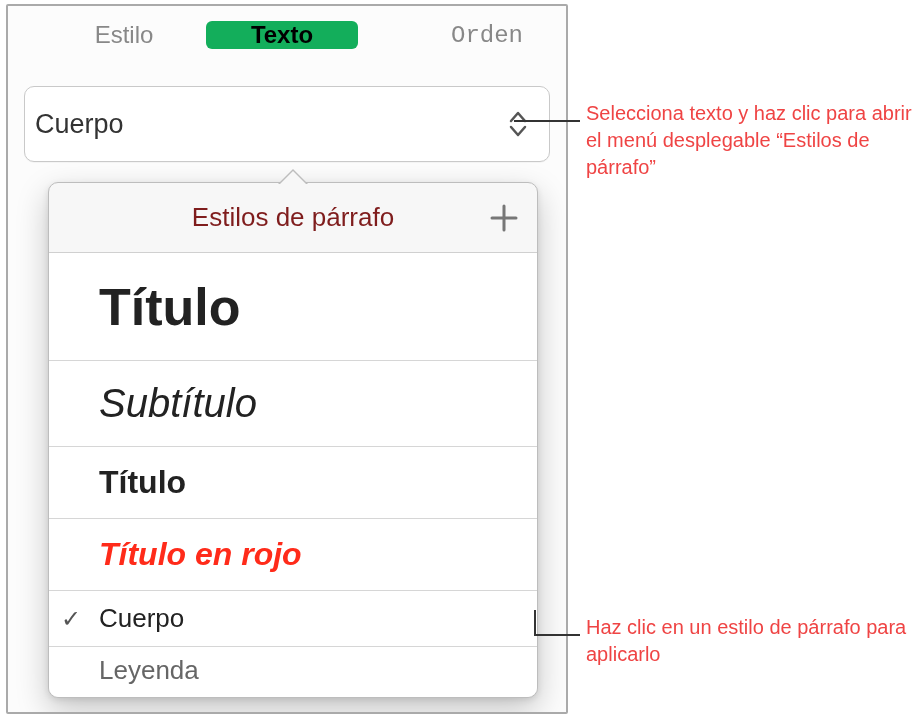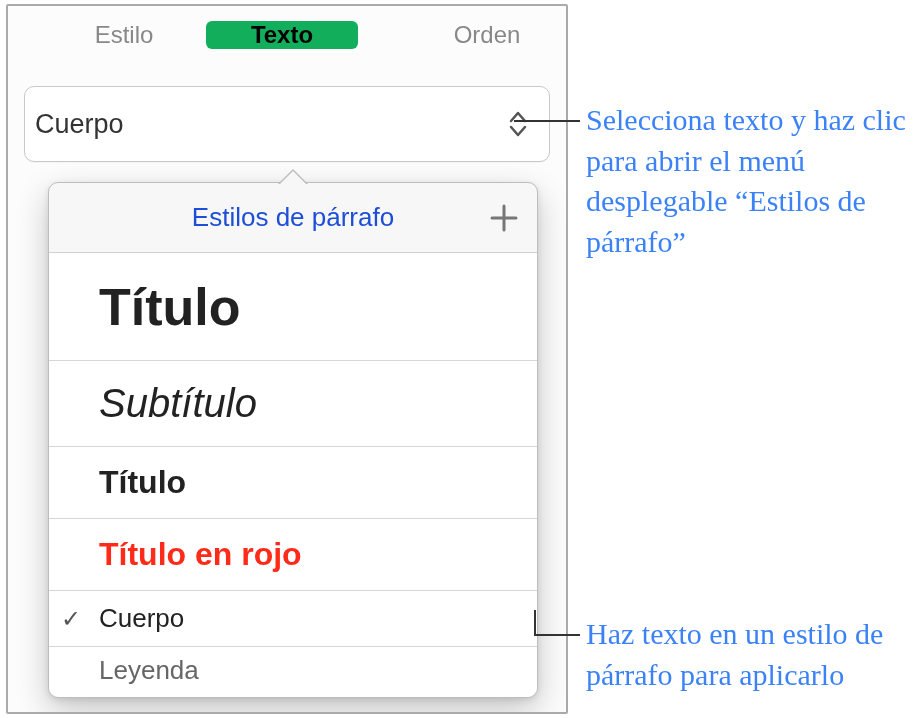--- a/index.html
+++ b/index.html
@@ -41,21 +41,21 @@
       font-weight: 600;
       border-radius: 6px;
     }
     .tabwrap {
       flex: 1;
       display: flex;
       align-items: center;
       padding: 6px 3px;
     }
     .tabwrap-left { justify-content: flex-start; padding-left: 40px; }
-    .tabwrap-right { justify-content: flex-start; padding-left: 50px; }
+    .tabwrap-right { justify-content: flex-start; padding-left: 50px; font-family: Liberation Mono, monospace; }
     .style-pop {
       margin: 22px 16px 0 16px;
       height: 76px;
       background: #fff;
       border: 1.5px solid #c9c9c9;
       border-radius: 10px;
       display: flex;
       align-items: center;
       padding: 0 18px 0 10px;
       position: relative;
@@ -106,21 +106,21 @@
     .dropdown-header {
       height: 70px;
       display: flex;
       align-items: center;
       justify-content: center;
       position: relative;
       border-bottom: 1.5px solid #d0d0d0;
     }
     .dropdown-title {
       font-size: 26px;
-      color: #1d4ed8;
+      color: #7f1d1d;
       font-weight: 500;
     }
     .plus-btn {
       position: absolute;
       right: 18px;
       top: 50%;
       transform: translateY(-50%);
       width: 30px;
       height: 30px;
       cursor: pointer;
@@ -137,40 +137,39 @@
     }
     .style-item:last-child { border-bottom: none; border-radius: 0 0 10px 10px; }
     .style-item:first-of-type { }
     .item-titulo-grande { height: 108px; }
     .item-titulo-grande .style-label { font-size: 52px; font-weight: 700; color: #222; }
     .item-subtitulo { height: 86px; font-style: italic; }
     .item-subtitulo .style-label { font-size: 40px; font-weight: 400; color: #222; }
     .item-titulo { height: 72px; }
     .item-titulo .style-label { font-size: 32px; font-weight: 700; color: #222; }
     .item-titulo-rojo { height: 72px; }
-    .item-titulo-rojo .style-label { font-size: 32px; font-weight: 700; color: #ff2b1a; }
+    .item-titulo-rojo .style-label { font-size: 32px; font-weight: 700; color: #ff2b1a; font-style: italic; }
     .item-cuerpo { height: 56px; }
     .item-cuerpo .style-label { font-size: 26px; font-weight: 400; color: #222; }
     .item-leyenda { height: 50px; padding-bottom: 4px; }
     .item-leyenda .style-label { font-size: 26px; font-weight: 400; color: #666; }
     .checkmark {
       position: absolute;
       left: 12px;
       top: 50%;
       transform: translateY(-50%);
       font-size: 24px;
       color: #555;
     }
     .callout {
       position: absolute;
-      font-size: 30px;
+      font-size: 20px;
       line-height: 1.35;
-      color: #3b82f6;
+      color: #ef4444;
       width: 330px;
-      font-family: Liberation Serif, serif;
     }
     .callout-1 { left: 586px; top: 100px; }
     .callout-2 { left: 586px; top: 614px; }
     .leader {
       position: absolute;
       background: #333;
       height: 2px;
     }
     .leader-1 { left: 514px; top: 120px; width: 66px; }
     .leader-2a { left: 534px; top: 634px; width: 46px; height: 2px; background:#333; }
@@ -235,13 +234,13 @@
     </div>
   </div>
 
 </div>
 
 <div class="leader leader-1"></div>
 <div class="callout callout-1">Selecciona texto y haz clic para abrir el menú desplegable “Estilos de párrafo”</div>
 
 <div class="leader-2b" style="position:absolute"></div>
 <div class="leader leader-2a"></div>
-<div class="callout callout-2">Haz texto en un estilo de párrafo para aplicarlo</div>
+<div class="callout callout-2">Haz clic en un estilo de párrafo para aplicarlo</div>
 
 </body></html>

